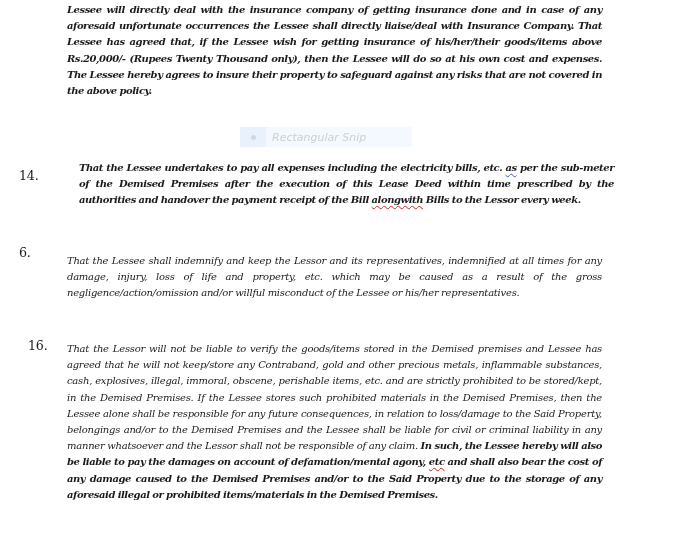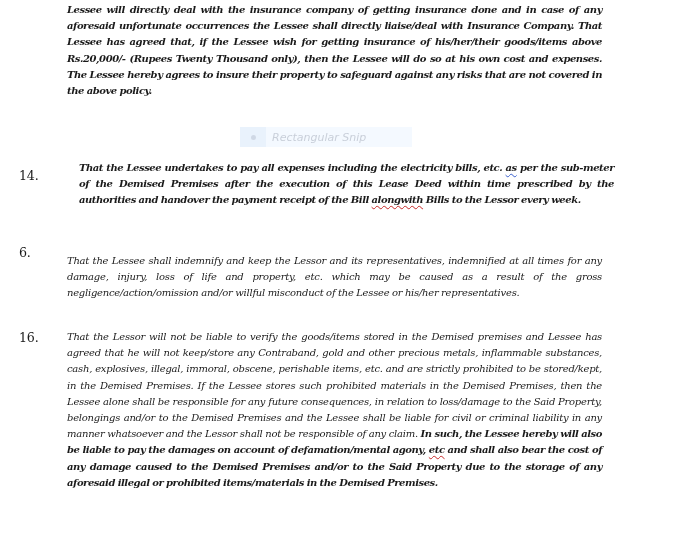--- a/index.html
+++ b/index.html
@@ -50,22 +50,22 @@
   .squiggle-blue {
     text-decoration: underline wavy #3a5fcd;
     text-decoration-thickness: 1px;
     text-underline-offset: 2px;
   }
   #p-intro { top: 2px; }
   #n14 { top: 148px; margin-top: 20px; }
   #p14 { top: 148px; }
   #n15 { top: 245px; }
   #p15 { top: 253px; }
-  #n16 { top: 330px; }
-  #p16 { top: 329px; }
+  #n16 { top: 338px; margin-left: 9px; }
+  #p16 { top: 341px; }
 
   .snip-overlay {
     position: absolute;
     left: 240px;
     top: 127px;
     width: 172px;
     height: 20px;
     background: rgba(235, 244, 255, 0.55);
     display: flex;
     align-items: center;

